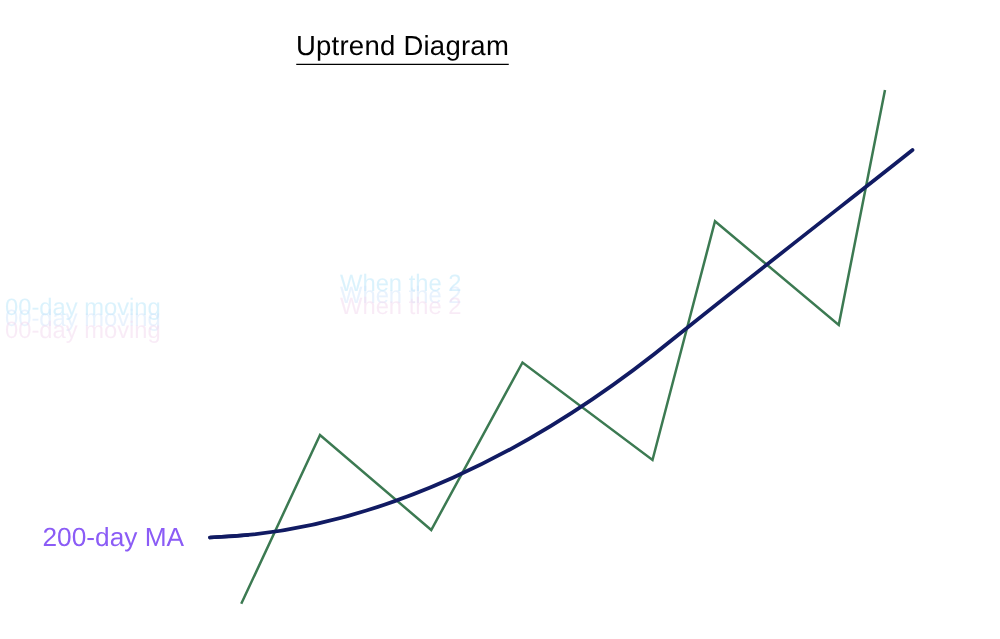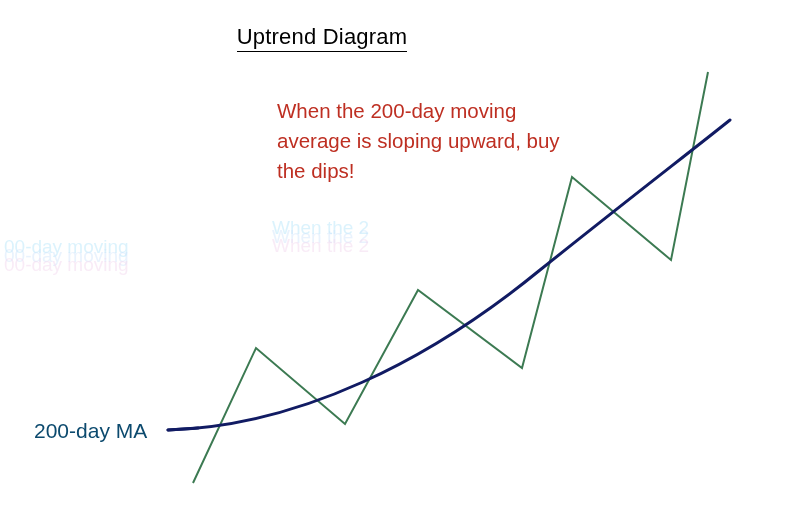--- a/index.html
+++ b/index.html
@@ -51,21 +51,21 @@
     display: block;
     white-space: nowrap;
   }
 
   
   #ma-label {
     position: absolute;
     left: 34px;
     top: 419px;
     font-size: 21px;
-    color: #0c4a6e;
+    color: #8b5cf6;
     white-space: nowrap;
   }
 
   
   #chart-svg {
     position: absolute;
     left: 0;
     top: 0;
     width: 800px;
     height: 511px;
@@ -130,21 +130,16 @@
 
     <path id="ma-curve" fill="none" stroke="#111B63" stroke-width="3" stroke-linecap="round" d="M 168 430 C 300 426, 430 360, 540 270 C 630 198, 690 152, 730 120"></path>
 
     <line id="ma-leader" x1="168" y1="430" x2="198" y2="428" stroke="#111B63" stroke-width="3" stroke-linecap="round"></line>
   </svg>
 
   <div id="page-title">
     <span class="title-text">Uptrend Diagram</span>
   </div>
 
-  <div id="annotation-text">
-    <span class="ln">When the 200-day moving</span>
-    <span class="ln">average is sloping upward, buy</span>
-    <span class="ln">the dips!</span>
-  </div>
 
   <div id="ma-label">200-day MA</div>
 
 </div>
 
 </body></html>

